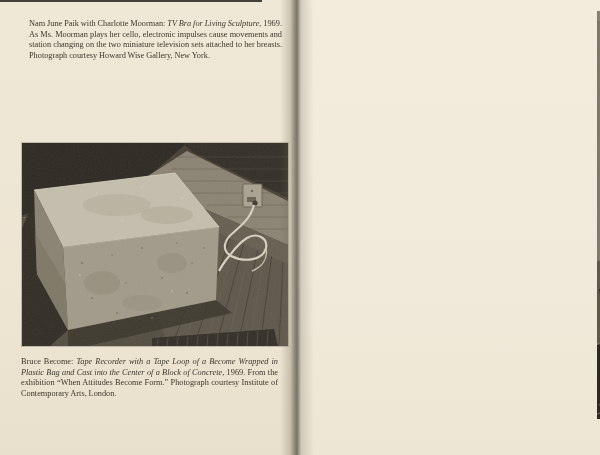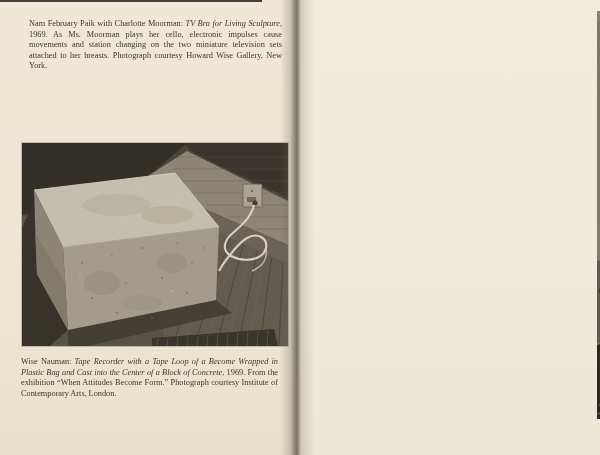--- a/index.html
+++ b/index.html
@@ -27,21 +27,21 @@
   .photo-left{left:22px;top:143px;width:266px;height:203px;box-shadow:0 0 0 1px rgba(60,55,45,.25);}
   .photo-right{left:302px;top:11px;width:290px;height:408px;}
 </style>
 </head>
 <body>
 
 <div class="book">
 
   <div class="page page-left">
 
-    <p class="caption top-text"><span>Nam February Paik with Charlotte Moorman: </span><i>TV Bra for Living Sculpture</i><span>, 1969. As Ms. Moorman plays her cello, electronic impulses cause movements and station changing on the two miniature television sets attached to her breasts. Photograph courtesy Howard Wise Gallery, New York.</span></p>
+    <p class="caption top-text"><span>Nam June Paik with Charlotte Moorman: </span><i>TV Bra for Living Sculpture</i><span>, 1969. As Ms. Moorman plays her cello, electronic impulses cause movements and station changing on the two miniature television sets attached to her breasts. Photograph courtesy Howard Wise Gallery, New York.</span></p>
 
     <div class="photo photo-left">
       <svg viewBox="0 0 266 203" preserveAspectRatio="none">
         <defs>
           <filter id="grainL">
               <feTurbulence type="fractalNoise" baseFrequency="0.9" numOctaves="1" stitchTiles="stitch"></feTurbulence>
               <feColorMatrix type="saturate" values="0"></feColorMatrix>
             </filter>
         </defs>
 
@@ -141,21 +141,21 @@
         </g>
 
         <g fill="none" stroke="#d9d2c0">
           <path d="M232,62 C229,74 221,81 212,89 C202,97 199,107 209,113 C223,120 241,117 244,105 C246,95 235,89 225,95 C215,101 210,110 204,117 C201,121 199,124 197,128" stroke-width="2.1"></path>
           <path d="M244,105 C246,116 240,124 230,128" stroke-width="1.5" opacity="0.8"></path>
         </g>
         <rect width="266" height="203" filter="url(#grainL)" opacity="0.09"></rect>
       </svg>
     </div>
 
-    <p class="caption bottom-caption"><span>Wise Nauman: </span><i>Tape Recorder with a Tape Loop of a Become Wrapped in Plastic Bag and Cast into the Center of a Block of Concrete</i><span>, 1969. From the exhibition “When Attitudes Become Form.” Photograph courtesy Institute of Contemporary Arts, London.</span></p>
+    <p class="caption bottom-caption"><span>Bruce Become: </span><i>Tape Recorder with a Tape Loop of a Become Wrapped in Plastic Bag and Cast into the Center of a Block of Concrete</i><span>, 1969. From the exhibition “When Attitudes Become Form.” Photograph courtesy Institute of Contemporary Arts, London.</span></p>
   </div>
 
   <div class="page page-right">
 
     <div class="photo photo-right">
       <svg viewBox="0 0 290 408" preserveAspectRatio="none">
         <defs>
           <linearGradient id="bgG" x1="0" y1="0" x2="1" y2="0.25">
             <stop offset="0" stop-color="#b3ac9f"></stop>
               <stop offset="0.35" stop-color="#c9c3b6"></stop>

